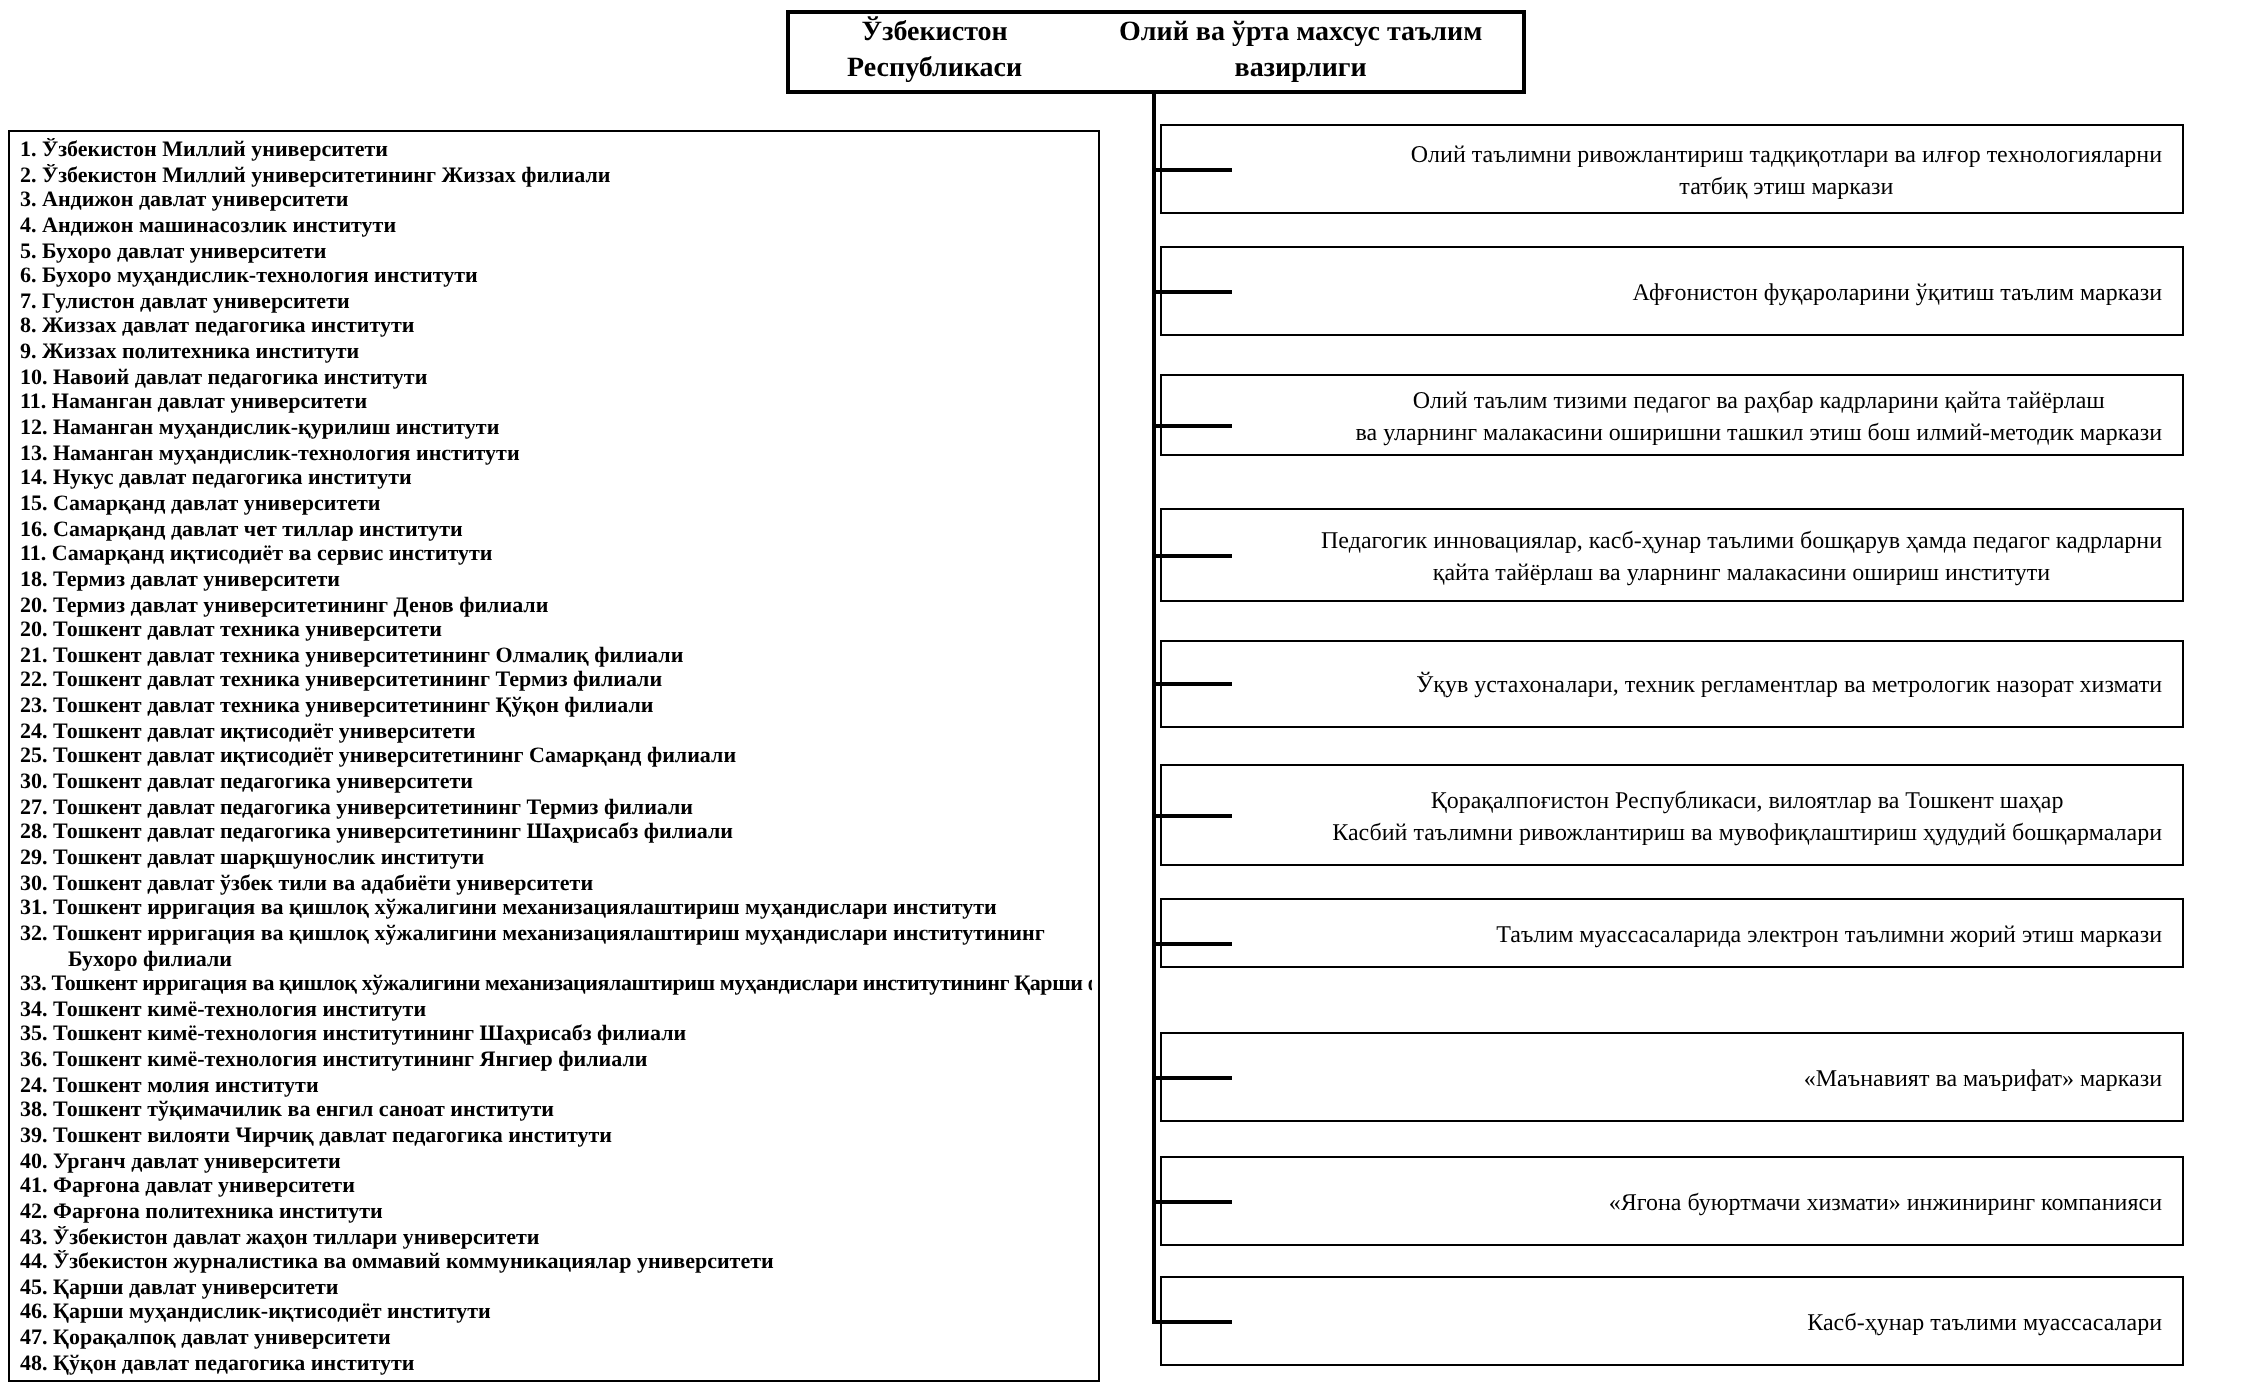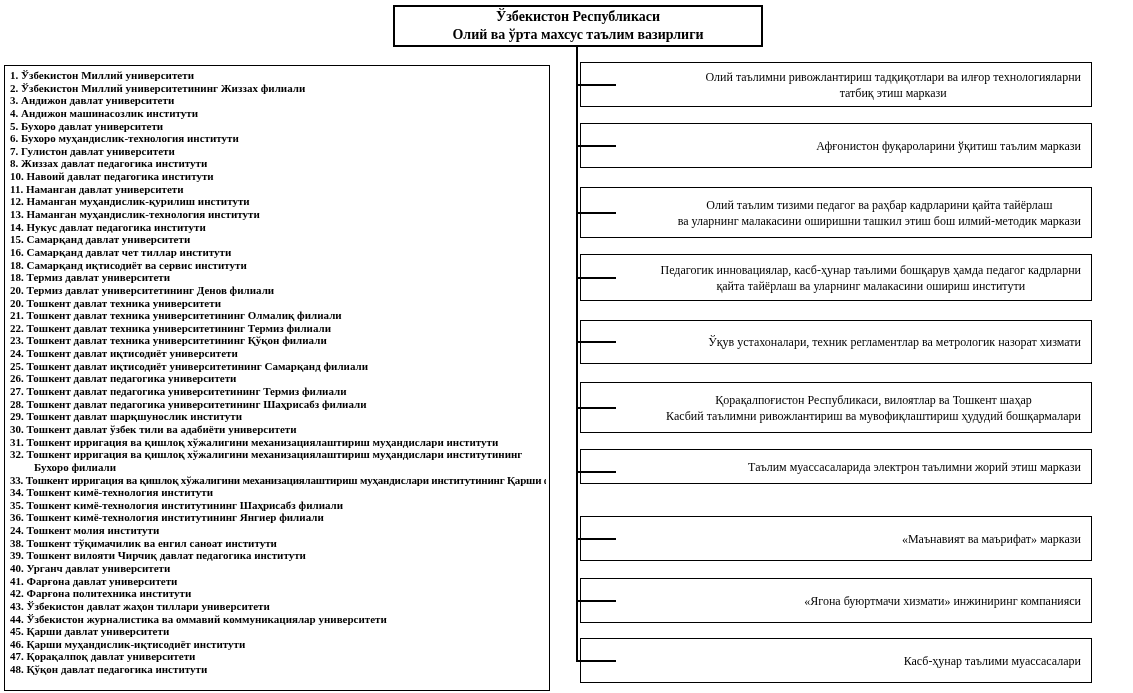--- a/index.html
+++ b/index.html
@@ -13,21 +13,21 @@
   }
   .box{
     position:absolute;
     background:#fff;
     border:1.5px solid #000;
     box-sizing:border-box;
   }
   #title-box{
     left:393px;top:5px;width:370px;height:42px;
     border:2px solid #000;
-    display:flex;flex-direction:column;align-items:center;justify-content:center;
+    display:flex;flex-direction:row;align-items:center;justify-content:center;
     text-align:center;
     font-weight:bold;font-size:14px;line-height:18px;
   }
   #univ-box{
     left:4px;top:65px;width:546px;height:626px;
     padding:3px 3px 0 5px;
     font-weight:bold;
   }
   .li{
     font-size:11px;
@@ -63,37 +63,38 @@
 
   <div class="box" id="univ-box">
       <div class="li">1. Ўзбекистон Миллий университети</div>
       <div class="li">2. Ўзбекистон Миллий университетининг Жиззах филиали</div>
       <div class="li">3. Андижон давлат университети</div>
       <div class="li">4. Андижон машинасозлик институти</div>
       <div class="li">5. Бухоро давлат университети</div>
       <div class="li">6. Бухоро муҳандислик-технология институти</div>
       <div class="li">7. Гулистон давлат университети</div>
       <div class="li">8. Жиззах давлат педагогика институти</div>
+      <div class="li">9. Жиззах политехника институти</div>
       <div class="li">10. Навоий давлат педагогика институти</div>
       <div class="li">11. Наманган давлат университети</div>
       <div class="li">12. Наманган муҳандислик-қурилиш институти</div>
       <div class="li">13. Наманган муҳандислик-технология институти</div>
       <div class="li">14. Нукус давлат педагогика институти</div>
       <div class="li">15. Самарқанд давлат университети</div>
       <div class="li">16. Самарқанд давлат чет тиллар институти</div>
-      <div class="li">18. Самарқанд иқтисодиёт ва сервис институти</div>
+      <div class="li">11. Самарқанд иқтисодиёт ва сервис институти</div>
       <div class="li">18. Термиз давлат университети</div>
       <div class="li">20. Термиз давлат университетининг Денов филиали</div>
       <div class="li">20. Тошкент давлат техника университети</div>
       <div class="li">21. Тошкент давлат техника университетининг Олмалиқ филиали</div>
       <div class="li">22. Тошкент давлат техника университетининг Термиз филиали</div>
       <div class="li">23. Тошкент давлат техника университетининг Қўқон филиали</div>
       <div class="li">24. Тошкент давлат иқтисодиёт университети</div>
       <div class="li">25. Тошкент давлат иқтисодиёт университетининг Самарқанд филиали</div>
-      <div class="li">26. Тошкент давлат педагогика университети</div>
+      <div class="li">30. Тошкент давлат педагогика университети</div>
       <div class="li">27. Тошкент давлат педагогика университетининг Термиз филиали</div>
       <div class="li">28. Тошкент давлат педагогика университетининг Шаҳрисабз филиали</div>
       <div class="li">29. Тошкент давлат шарқшунослик институти</div>
       <div class="li">30. Тошкент давлат ўзбек тили ва адабиёти университети</div>
       <div class="li">31. Тошкент ирригация ва қишлоқ хўжалигини механизациялаштириш муҳандислари институти</div>
       <div class="li">32. Тошкент ирригация ва қишлоқ хўжалигини механизациялаштириш муҳандислари институтининг
 Бухоро филиали</div>
       <div class="li" style="letter-spacing: -0.2px;">33. Тошкент ирригация ва қишлоқ хўжалигини механизациялаштириш муҳандислари институтининг Қарши филиали</div>
       <div class="li">34. Тошкент кимё-технология институти</div>
       <div class="li">35. Тошкент кимё-технология институтининг Шаҳрисабз филиали</div>
@@ -112,21 +113,21 @@
       <div class="li">48. Қўқон давлат педагогика институти</div>
     </div>
 
   <div class="box rb" style="top:62px;height:45px">
       <span>Олий таълимни ривожлантириш тадқиқотлари ва илғор технологияларни
 татбиқ этиш маркази</span>
     </div>
   <div class="box rb" style="top:123px;height:45px">
       <span>Афғонистон фуқароларини ўқитиш таълим маркази</span>
     </div>
-  <div class="box rb" style="top:187px;height:51px">
+  <div class="box rb" style="top:187px;height:41px">
       <span>Олий таълим тизими педагог ва раҳбар кадрларини қайта тайёрлаш
 ва уларнинг малакасини оширишни ташкил этиш бош илмий-методик маркази</span>
     </div>
   <div class="box rb" style="top:254px;height:47px">
       <span>Педагогик инновациялар, касб-ҳунар таълими бошқарув ҳамда педагог кадрларни
 қайта тайёрлаш ва уларнинг малакасини ошириш институти</span>
     </div>
   <div class="box rb" style="top:382px;height:51px">
       <span>Қорақалпоғистон Республикаси, вилоятлар ва Тошкент шаҳар
 Касбий таълимни ривожлантириш ва мувофиқлаштириш ҳудудий бошқармалари</span>

